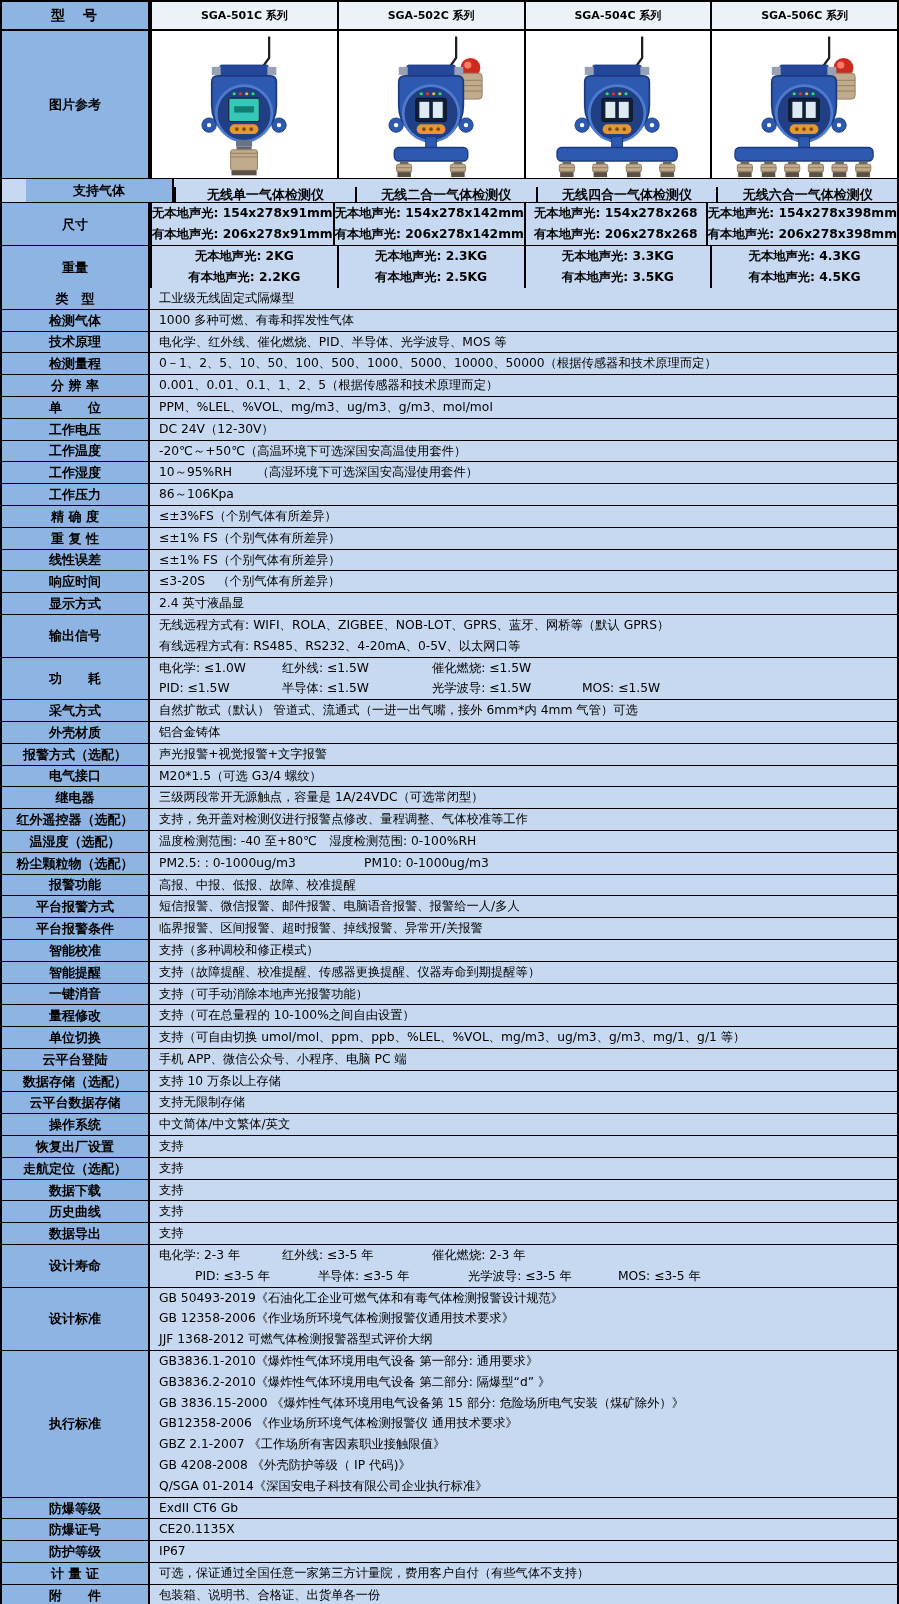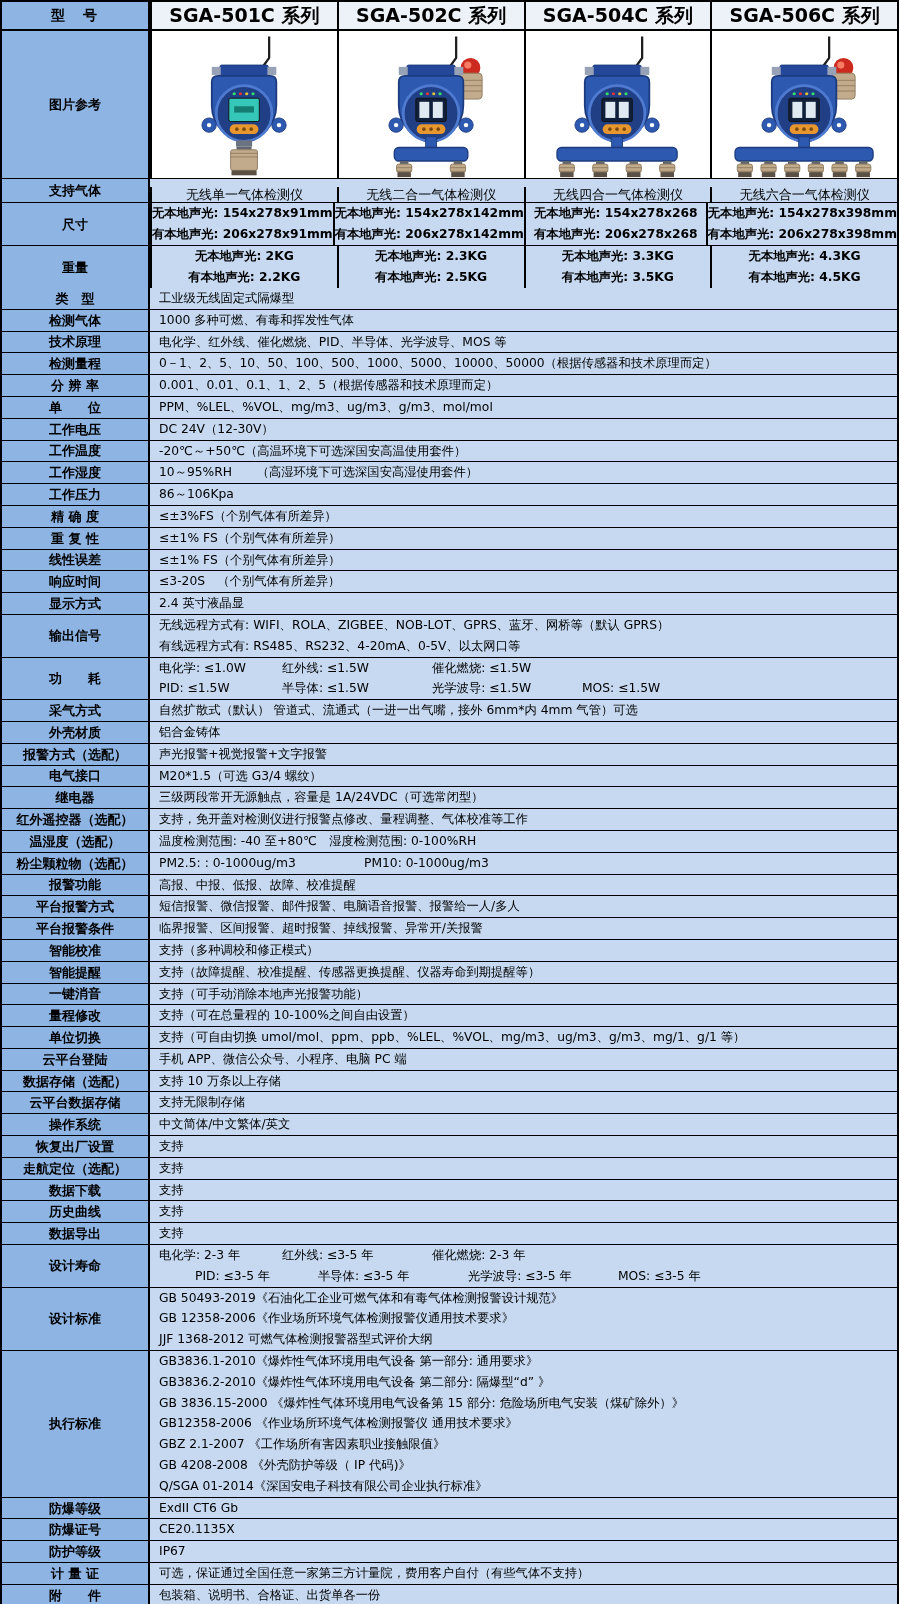--- a/index.html
+++ b/index.html
@@ -22,26 +22,26 @@
   }
   .mcol{
     flex:1 1 0;border-left:2px solid #000;
     display:flex;flex-direction:column;align-items:center;justify-content:center;
     background:var(--cell-bg);
     font-size:12.5px;text-align:center;
   }
   .mcol:first-of-type{border-left:none;}
   .r-model{height:28px;border-bottom:1px solid #000;}
   .r-model .lab{font-size:14px;letter-spacing:2px;}
-  .r-model .mcol{background:var(--header-bg);font-weight:bold;font-size:19px;}
+  .r-model .mcol{background:var(--header-bg);font-weight:bold;font-size:11px;}
   .r-img{height:148px;}
   .r-img .mcol{background:#ffffff;overflow:hidden;}
   .r-img svg{display:block;}
-  .r-support{height:24px;}
-  .r-support .mcol{font-weight:normal;font-size:13px;margin-top:8px;}
+  .r-support{height:24px;padding-left:24px;}
+  .r-support .mcol{font-weight:bold;font-size:13px;margin-top:8px;}
   .r-size,.r-weight{height:43px;}
   .ln2{height:21.4px;line-height:21.4px;white-space:nowrap;font-size:12.3px;font-weight:bold;}
   .val{
     flex:1 1 0;background:var(--cell-bg);
     display:flex;flex-direction:column;justify-content:center;
     padding-left:9px;overflow:hidden;
   }
   .ln{height:20.8px;line-height:20.8px;white-space:nowrap;font-size:12.3px;}
   .seg{display:inline-block;min-width:150px;}
   .seg:first-child{min-width:123px;}

